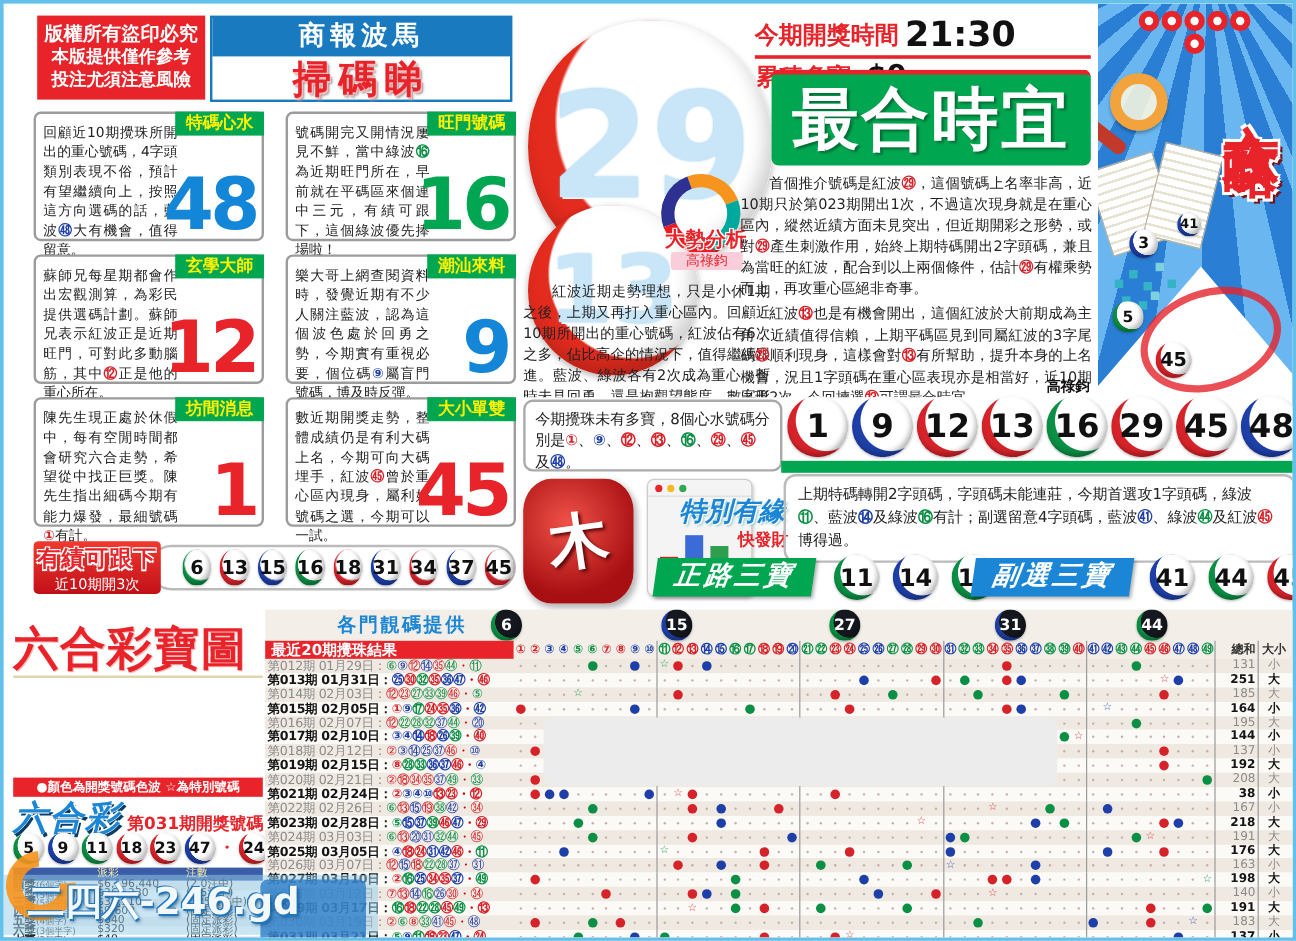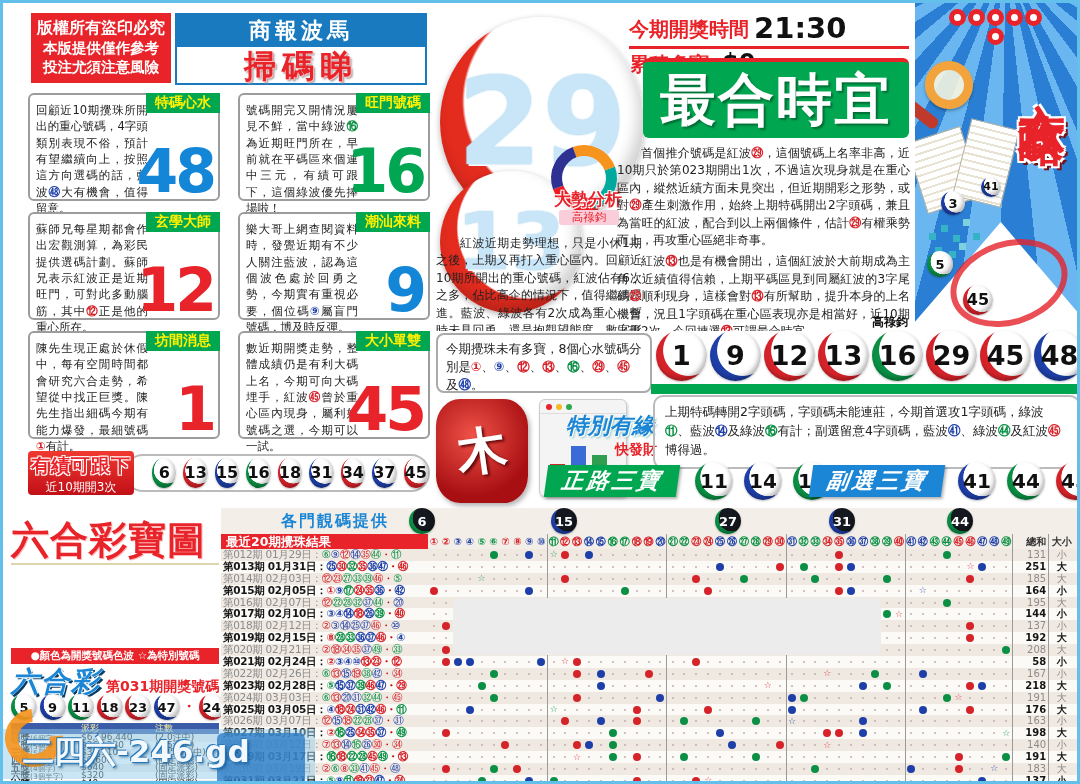--- a/index.html
+++ b/index.html
@@ -454,21 +454,21 @@
 
   <div class="abs rtable">
     <div class="provide">各門靚碼提供</div>
     <div id="door-balls">
         <span class="doorball" style="left:188px"><span class="ball b26 dark" style="--c:#0a8f44">
             <i>6</i>
           </span></span>
         <span class="doorball" style="left:330px"><span class="ball b26 dark" style="--c:#1e3fa8">
             <i>15</i>
           </span></span>
-        <span class="doorball" style="left:494px"><span class="ball b26 dark" style="--c:#0a8f44">
+        <span class="doorball" style="left:470px"><span class="ball b26 dark" style="--c:#0a8f44">
             <i>27</i>
           </span></span>
         <span class="doorball" style="left:608px"><span class="ball b26 dark" style="--c:#1e3fa8">
             <i>31</i>
           </span></span>
         <span class="doorball" style="left:726px"><span class="ball b26 dark" style="--c:#0a8f44">
             <i>44</i>
           </span></span>
       </div>
     <div class="tgrid" id="lt-grid">
@@ -2036,21 +2036,21 @@
           </div>
           <div class="tc">
             <span class="mini"></span>
           </div>
           <div class="tc">
             <span class="mini"></span>
           </div>
           <div class="tc">
             <span class="mini"></span>
           </div>
-          <div class="tsum">58</div>
+          <div class="tsum">38</div>
     <div class="tsize">小</div>
         </div>
         <div class="trow even">
     <div class="tlabel">第022期 02月26日：<span style="color:#0a8f44">⑥</span><span style="color:#d6232a">⑬</span><span style="color:#1e3fa8">⑮</span><span style="color:#d6232a">⑲</span><span style="color:#0a8f44">㊳</span><span style="color:#1e3fa8">㊷</span><span style="color:#c00">・</span><span style="color:#d6232a">㉞</span></div>
           <div class="tc">
             <span class="mini"></span>
           </div>
           <div class="tc">
             <span class="mini"></span>
           </div>

